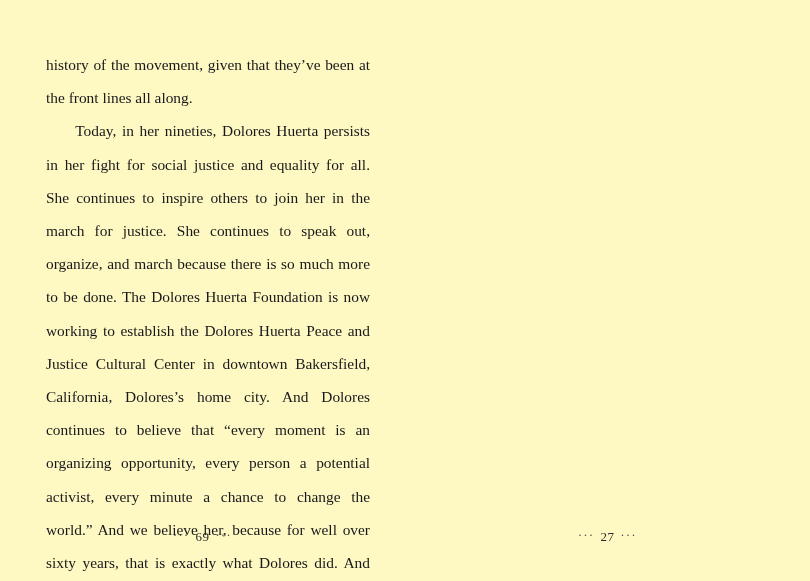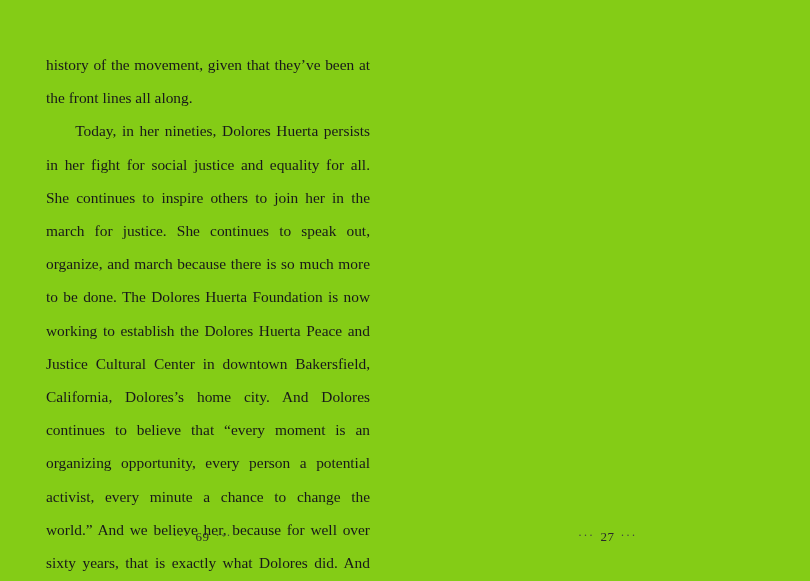--- a/index.html
+++ b/index.html
@@ -11,21 +11,21 @@
     width: 810px;
     height: 581px;
     overflow: hidden;
     font-family: "Liberation Serif", "DejaVu Serif", serif;
     color: #1a1a1a;
   }
   .spread {
     position: relative;
     width: 810px;
     height: 581px;
-    background: #84cc16;
+    background: #fef9c3;
   }
   .page {
     position: absolute;
     top: 0;
     height: 581px;
     box-sizing: border-box;
   }
   .page-left  { left: 0;   width: 405px; }
   .page-right { left: 405px; width: 405px; }
 

